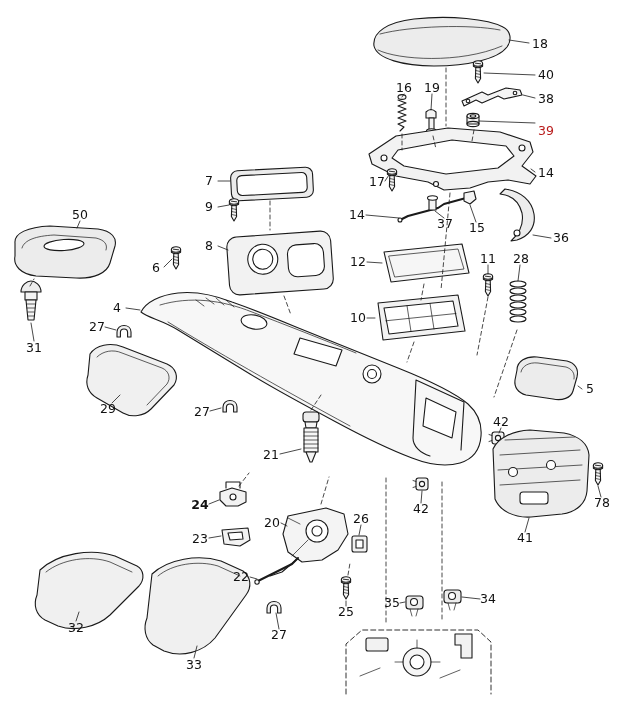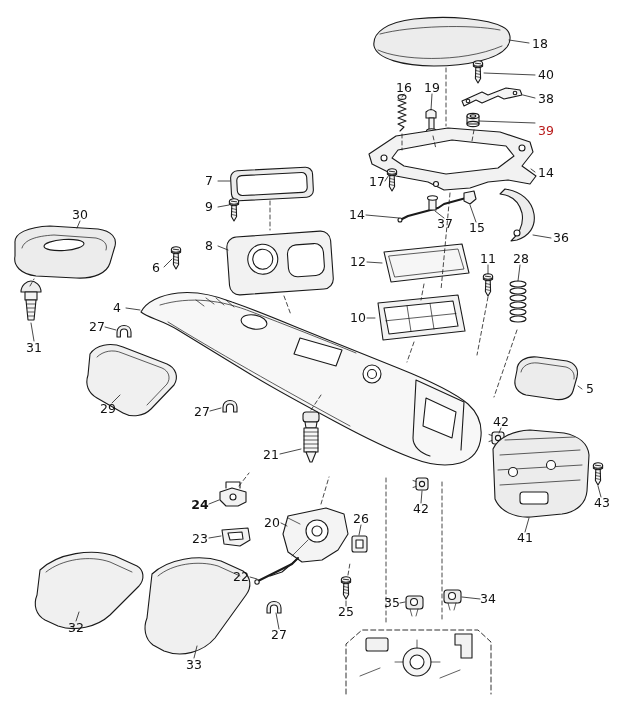--- a/index.html
+++ b/index.html
@@ -334,41 +334,41 @@
       <div class="part-label" style="left: 432px; top: 88px; color: rgb(17, 17, 17);">19</div>
       <div class="part-label" style="left: 546px; top: 173px; color: rgb(17, 17, 17);">14</div>
       <div class="part-label" style="left: 209px; top: 181px; color: rgb(17, 17, 17);">7</div>
       <div class="part-label" style="left: 209px; top: 207px; color: rgb(17, 17, 17);">9</div>
       <div class="part-label" style="left: 377px; top: 182px; color: rgb(17, 17, 17);">17</div>
       <div class="part-label" style="left: 357px; top: 215px; color: rgb(17, 17, 17);">14</div>
       <div class="part-label" style="left: 445px; top: 224px; color: rgb(17, 17, 17);">37</div>
       <div class="part-label" style="left: 477px; top: 228px; color: rgb(17, 17, 17);">15</div>
       <div class="part-label" style="left: 561px; top: 238px; color: rgb(17, 17, 17);">36</div>
       <div class="part-label" style="left: 209px; top: 246px; color: rgb(17, 17, 17);">8</div>
-      <div class="part-label" style="left: 80px; top: 215px; color: rgb(17, 17, 17);">30</div>
+      <div class="part-label" style="left: 80px; top: 215px; color: rgb(17, 17, 17);">50</div>
       <div class="part-label" style="left: 156px; top: 268px; color: rgb(17, 17, 17);">6</div>
       <div class="part-label" style="left: 358px; top: 262px; color: rgb(17, 17, 17);">12</div>
       <div class="part-label" style="left: 488px; top: 259px; color: rgb(17, 17, 17);">11</div>
       <div class="part-label" style="left: 521px; top: 259px; color: rgb(17, 17, 17); text-align: center;">28</div>
       <div class="part-label" style="left: 358px; top: 318px; color: rgb(17, 17, 17);">10</div>
       <div class="part-label" style="left: 117px; top: 308px; color: rgb(17, 17, 17);">4</div>
       <div class="part-label" style="left: 97px; top: 327px; color: rgb(17, 17, 17);">27</div>
       <div class="part-label" style="left: 34px; top: 348px; color: rgb(17, 17, 17);">31</div>
       <div class="part-label" style="left: 108px; top: 409px; color: rgb(17, 17, 17); text-align: center;">29</div>
       <div class="part-label" style="left: 590px; top: 389px; color: rgb(17, 17, 17);">5</div>
       <div class="part-label" style="left: 202px; top: 412px; color: rgb(17, 17, 17);">27</div>
       <div class="part-label" style="left: 271px; top: 455px; color: rgb(17, 17, 17);">21</div>
       <div class="part-label" style="left: 501px; top: 422px; color: rgb(17, 17, 17);">42</div>
       <div class="part-label" style="left: 200px; top: 505px; color: rgb(17, 17, 17); font-weight: bold;">24</div>
       <div class="part-label" style="left: 272px; top: 523px; color: rgb(17, 17, 17);">20</div>
       <div class="part-label" style="left: 361px; top: 519px; color: rgb(17, 17, 17);">26</div>
       <div class="part-label" style="left: 421px; top: 509px; color: rgb(17, 17, 17);">42</div>
       <div class="part-label" style="left: 200px; top: 539px; color: rgb(17, 17, 17);">23</div>
       <div class="part-label" style="left: 525px; top: 538px; color: rgb(17, 17, 17);">41</div>
-      <div class="part-label" style="left: 602px; top: 503px; color: rgb(17, 17, 17);">43</div>
+      <div class="part-label" style="left: 602px; top: 503px; color: rgb(17, 17, 17);">78</div>
       <div class="part-label" style="left: 241px; top: 577px; color: rgb(17, 17, 17);">22</div>
       <div class="part-label" style="left: 346px; top: 612px; color: rgb(17, 17, 17);">25</div>
       <div class="part-label" style="left: 392px; top: 603px; color: rgb(17, 17, 17);">35</div>
       <div class="part-label" style="left: 488px; top: 599px; color: rgb(17, 17, 17);">34</div>
       <div class="part-label" style="left: 76px; top: 628px; color: rgb(17, 17, 17);">32</div>
       <div class="part-label" style="left: 194px; top: 665px; color: rgb(17, 17, 17);">33</div>
       <div class="part-label" style="left: 279px; top: 635px; color: rgb(17, 17, 17);">27</div>
     </div>
 
 </div>

